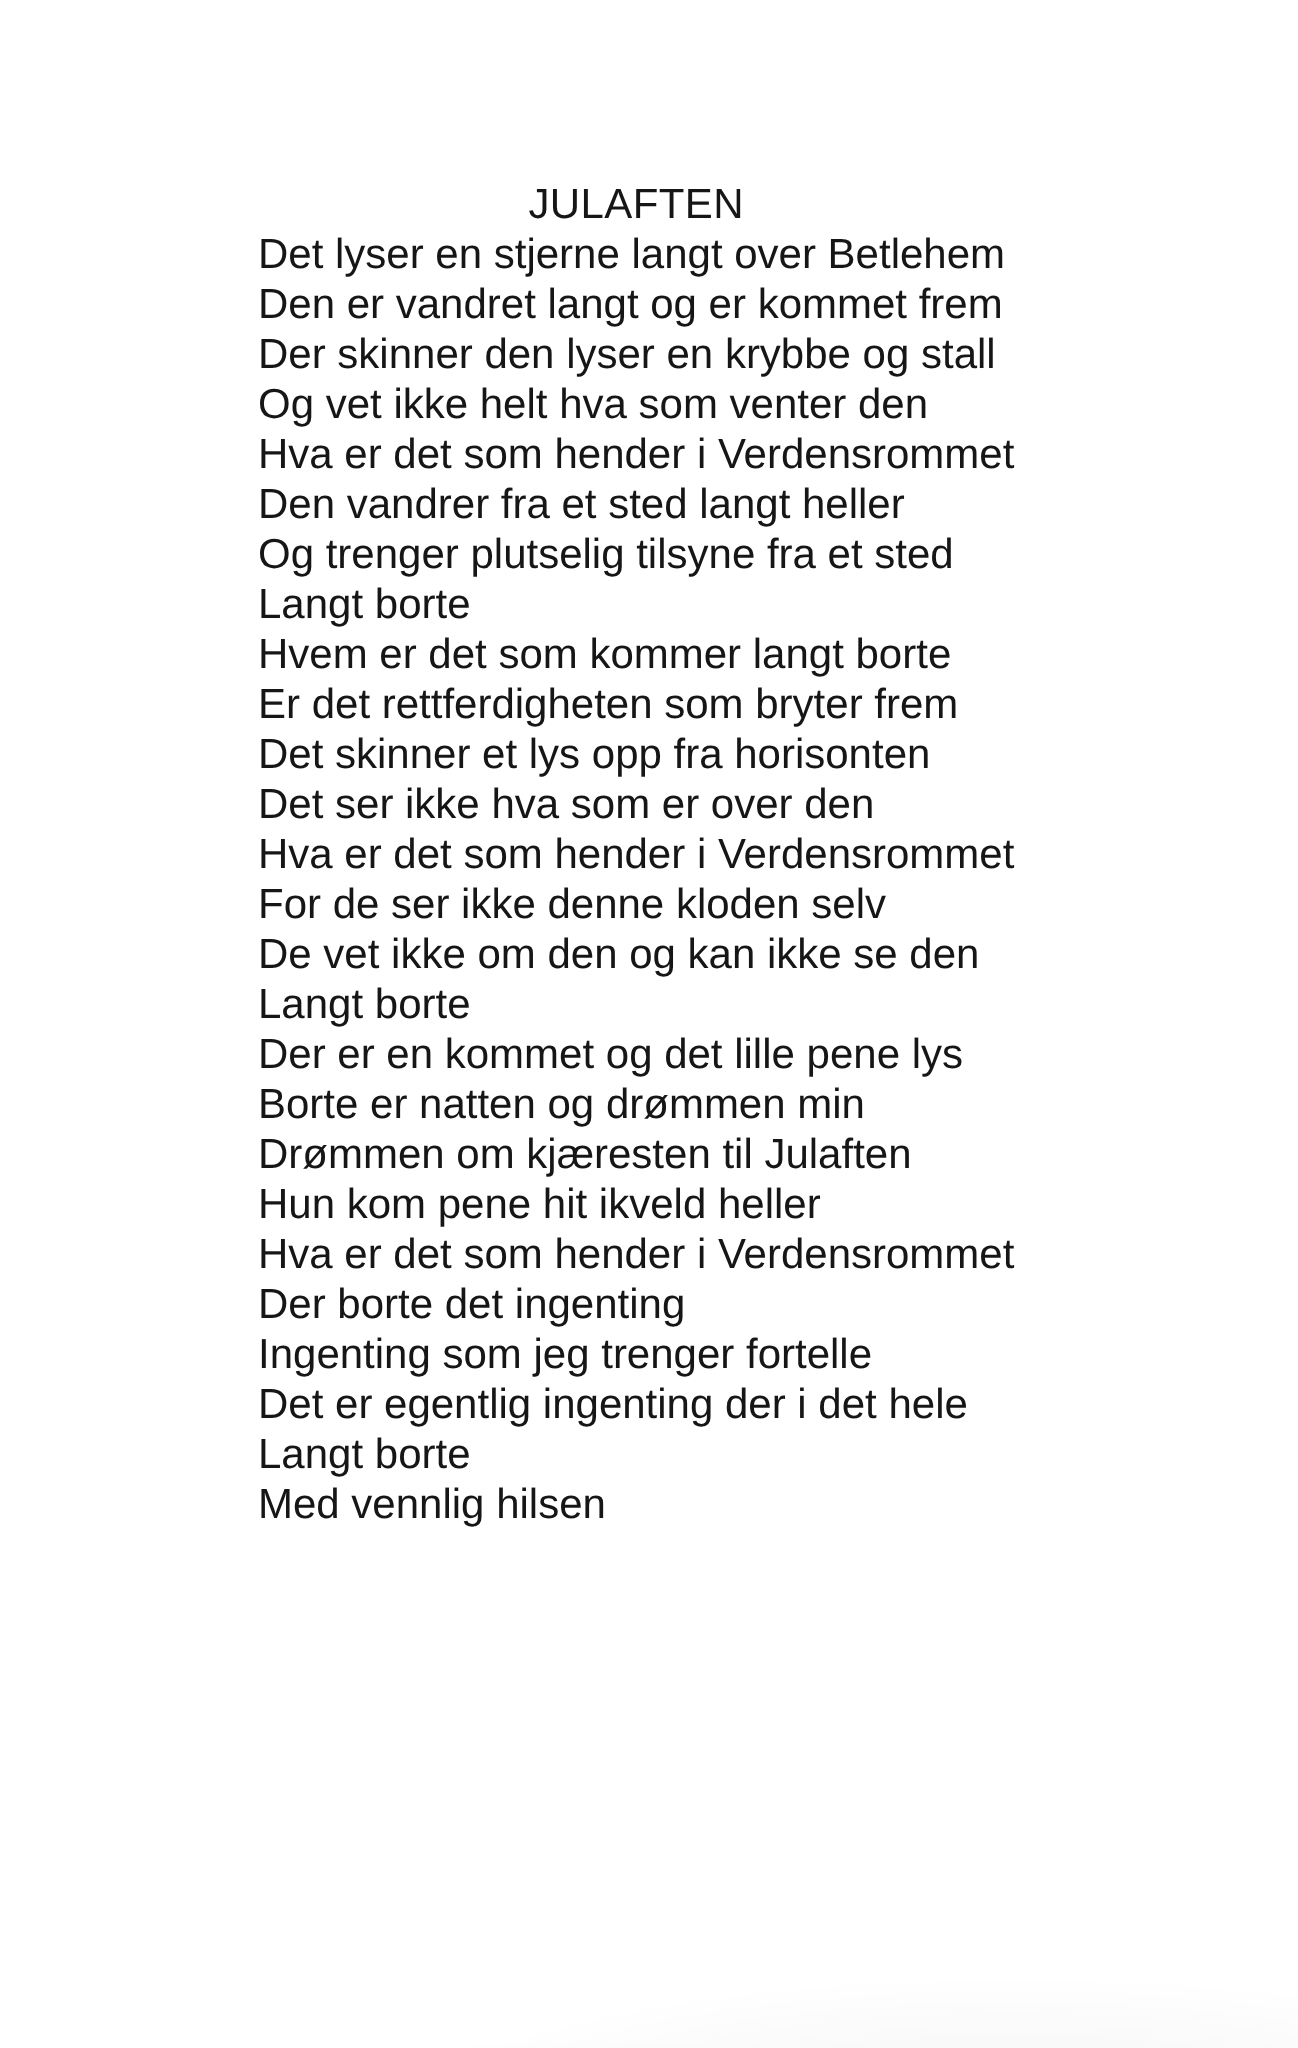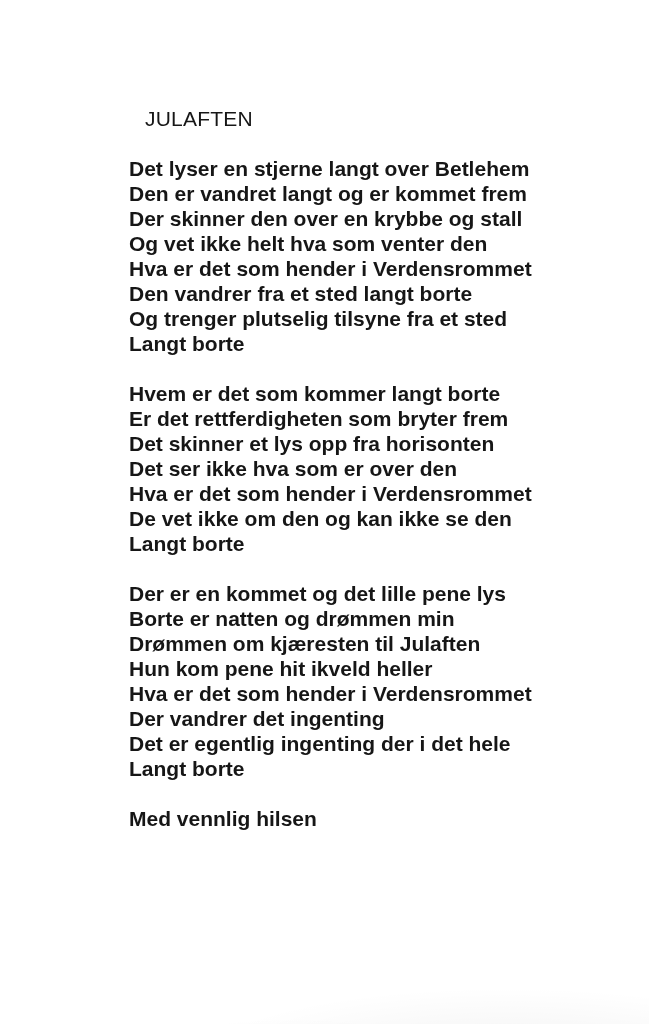--- a/index.html
+++ b/index.html
@@ -17,27 +17,26 @@
   }
   .page {
     position: absolute;
     left: 129px;
     top: 90px;
   }
   .title {
     font-size: 21px;
     line-height: 25px;
     font-weight: normal;
-    margin: 16px;
+    margin: 0;
     white-space: nowrap;
     letter-spacing: 0.2px;
+    text-align: center;
   }
   .stanza {
-    margin-top: 25px;
-    font-weight: bold;
   }
   .line {
     font-size: 21px;
     line-height: 25px;
     white-space: nowrap;
   }
   
   .bottom-shade {
     position: absolute;
     left: 0;
@@ -52,43 +51,45 @@
 </style>
 </head>
 <body>
 
 <div class="page">
   <h1 class="title">JULAFTEN</h1>
   <div id="poem-body">
       <div class="stanza">
         <div class="line">Det lyser en stjerne langt over Betlehem</div>
         <div class="line">Den er vandret langt og er kommet frem</div>
-        <div class="line">Der skinner den over en krybbe og stall</div>
+        <div class="line">Der skinner den lyser en krybbe og stall</div>
         <div class="line">Og vet ikke helt hva som venter den</div>
         <div class="line">Hva er det som hender i Verdensrommet</div>
-        <div class="line">Den vandrer fra et sted langt borte</div>
+        <div class="line">Den vandrer fra et sted langt heller</div>
         <div class="line">Og trenger plutselig tilsyne fra et sted</div>
         <div class="line">Langt borte</div>
       </div>
       <div class="stanza">
         <div class="line">Hvem er det som kommer langt borte</div>
         <div class="line">Er det rettferdigheten som bryter frem</div>
         <div class="line">Det skinner et lys opp fra horisonten</div>
         <div class="line">Det ser ikke hva som er over den</div>
         <div class="line">Hva er det som hender i Verdensrommet</div>
+        <div class="line">For de ser ikke denne kloden selv</div>
         <div class="line">De vet ikke om den og kan ikke se den</div>
         <div class="line">Langt borte</div>
       </div>
       <div class="stanza">
         <div class="line">Der er en kommet og det lille pene lys</div>
         <div class="line">Borte er natten og drømmen min</div>
         <div class="line">Drømmen om kjæresten til Julaften</div>
         <div class="line">Hun kom pene hit ikveld heller</div>
         <div class="line">Hva er det som hender i Verdensrommet</div>
-        <div class="line">Der vandrer det ingenting</div>
+        <div class="line">Der borte det ingenting</div>
+        <div class="line">Ingenting som jeg trenger fortelle</div>
         <div class="line">Det er egentlig ingenting der i det hele</div>
         <div class="line">Langt borte</div>
       </div>
       <div class="stanza">
         <div class="line">Med vennlig hilsen</div>
       </div>
     </div>
 </div>
 
 <div class="bottom-shade"></div>

